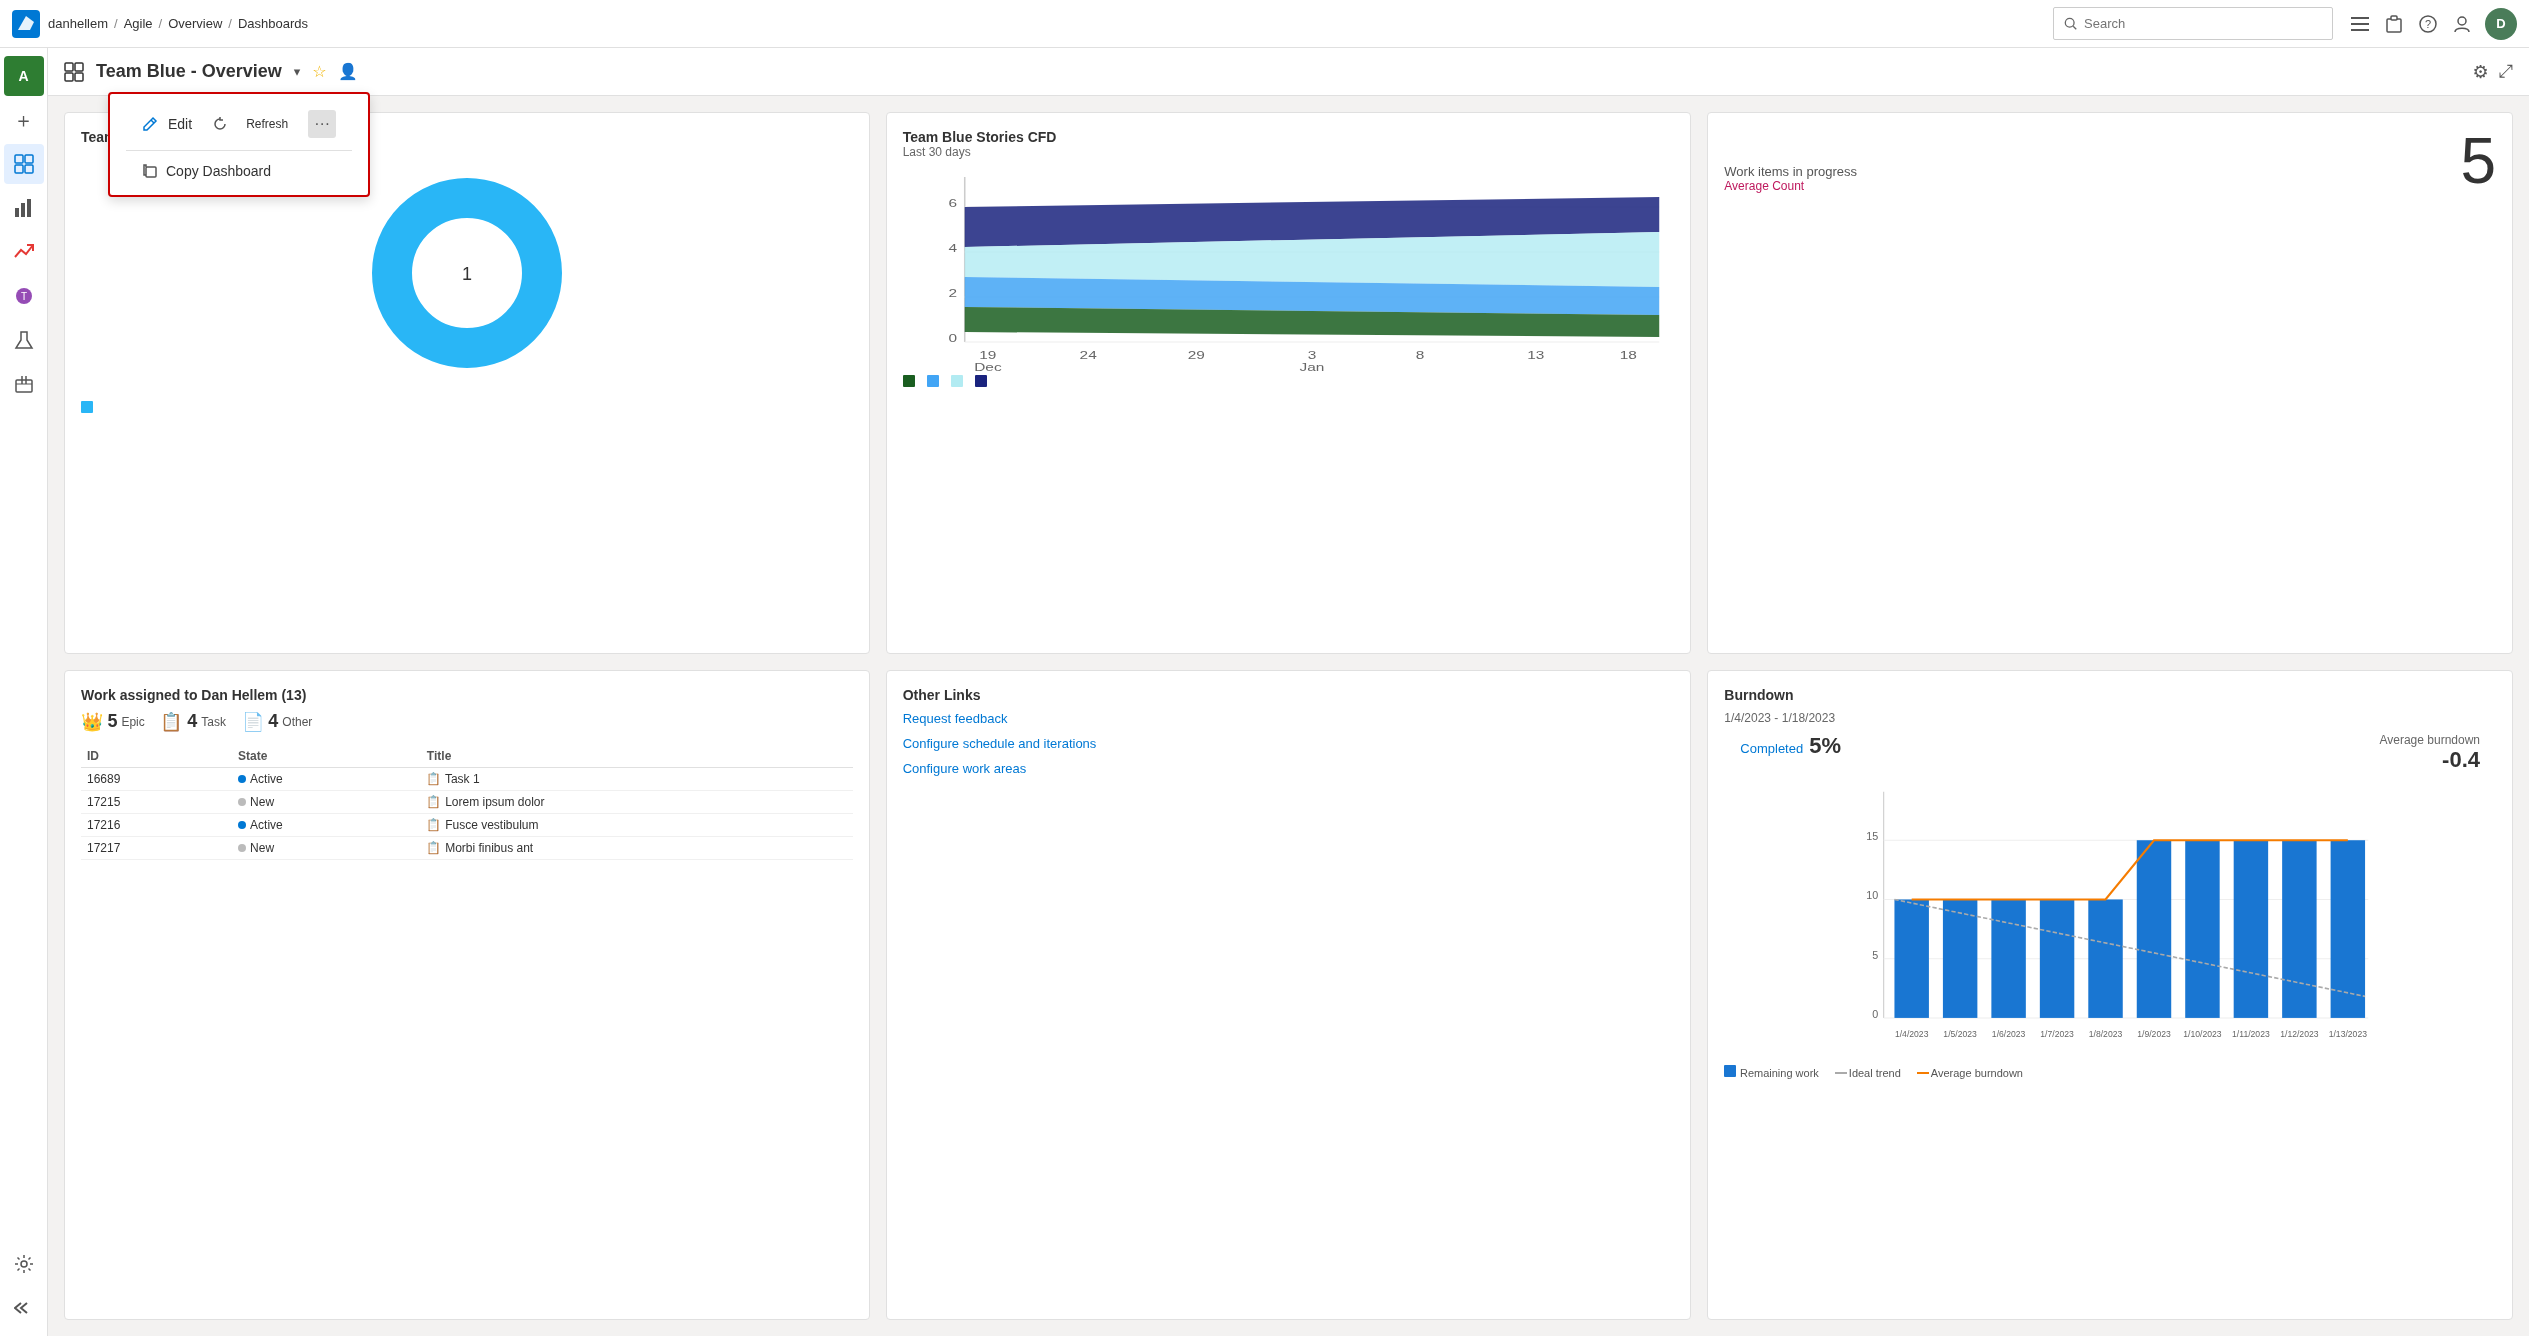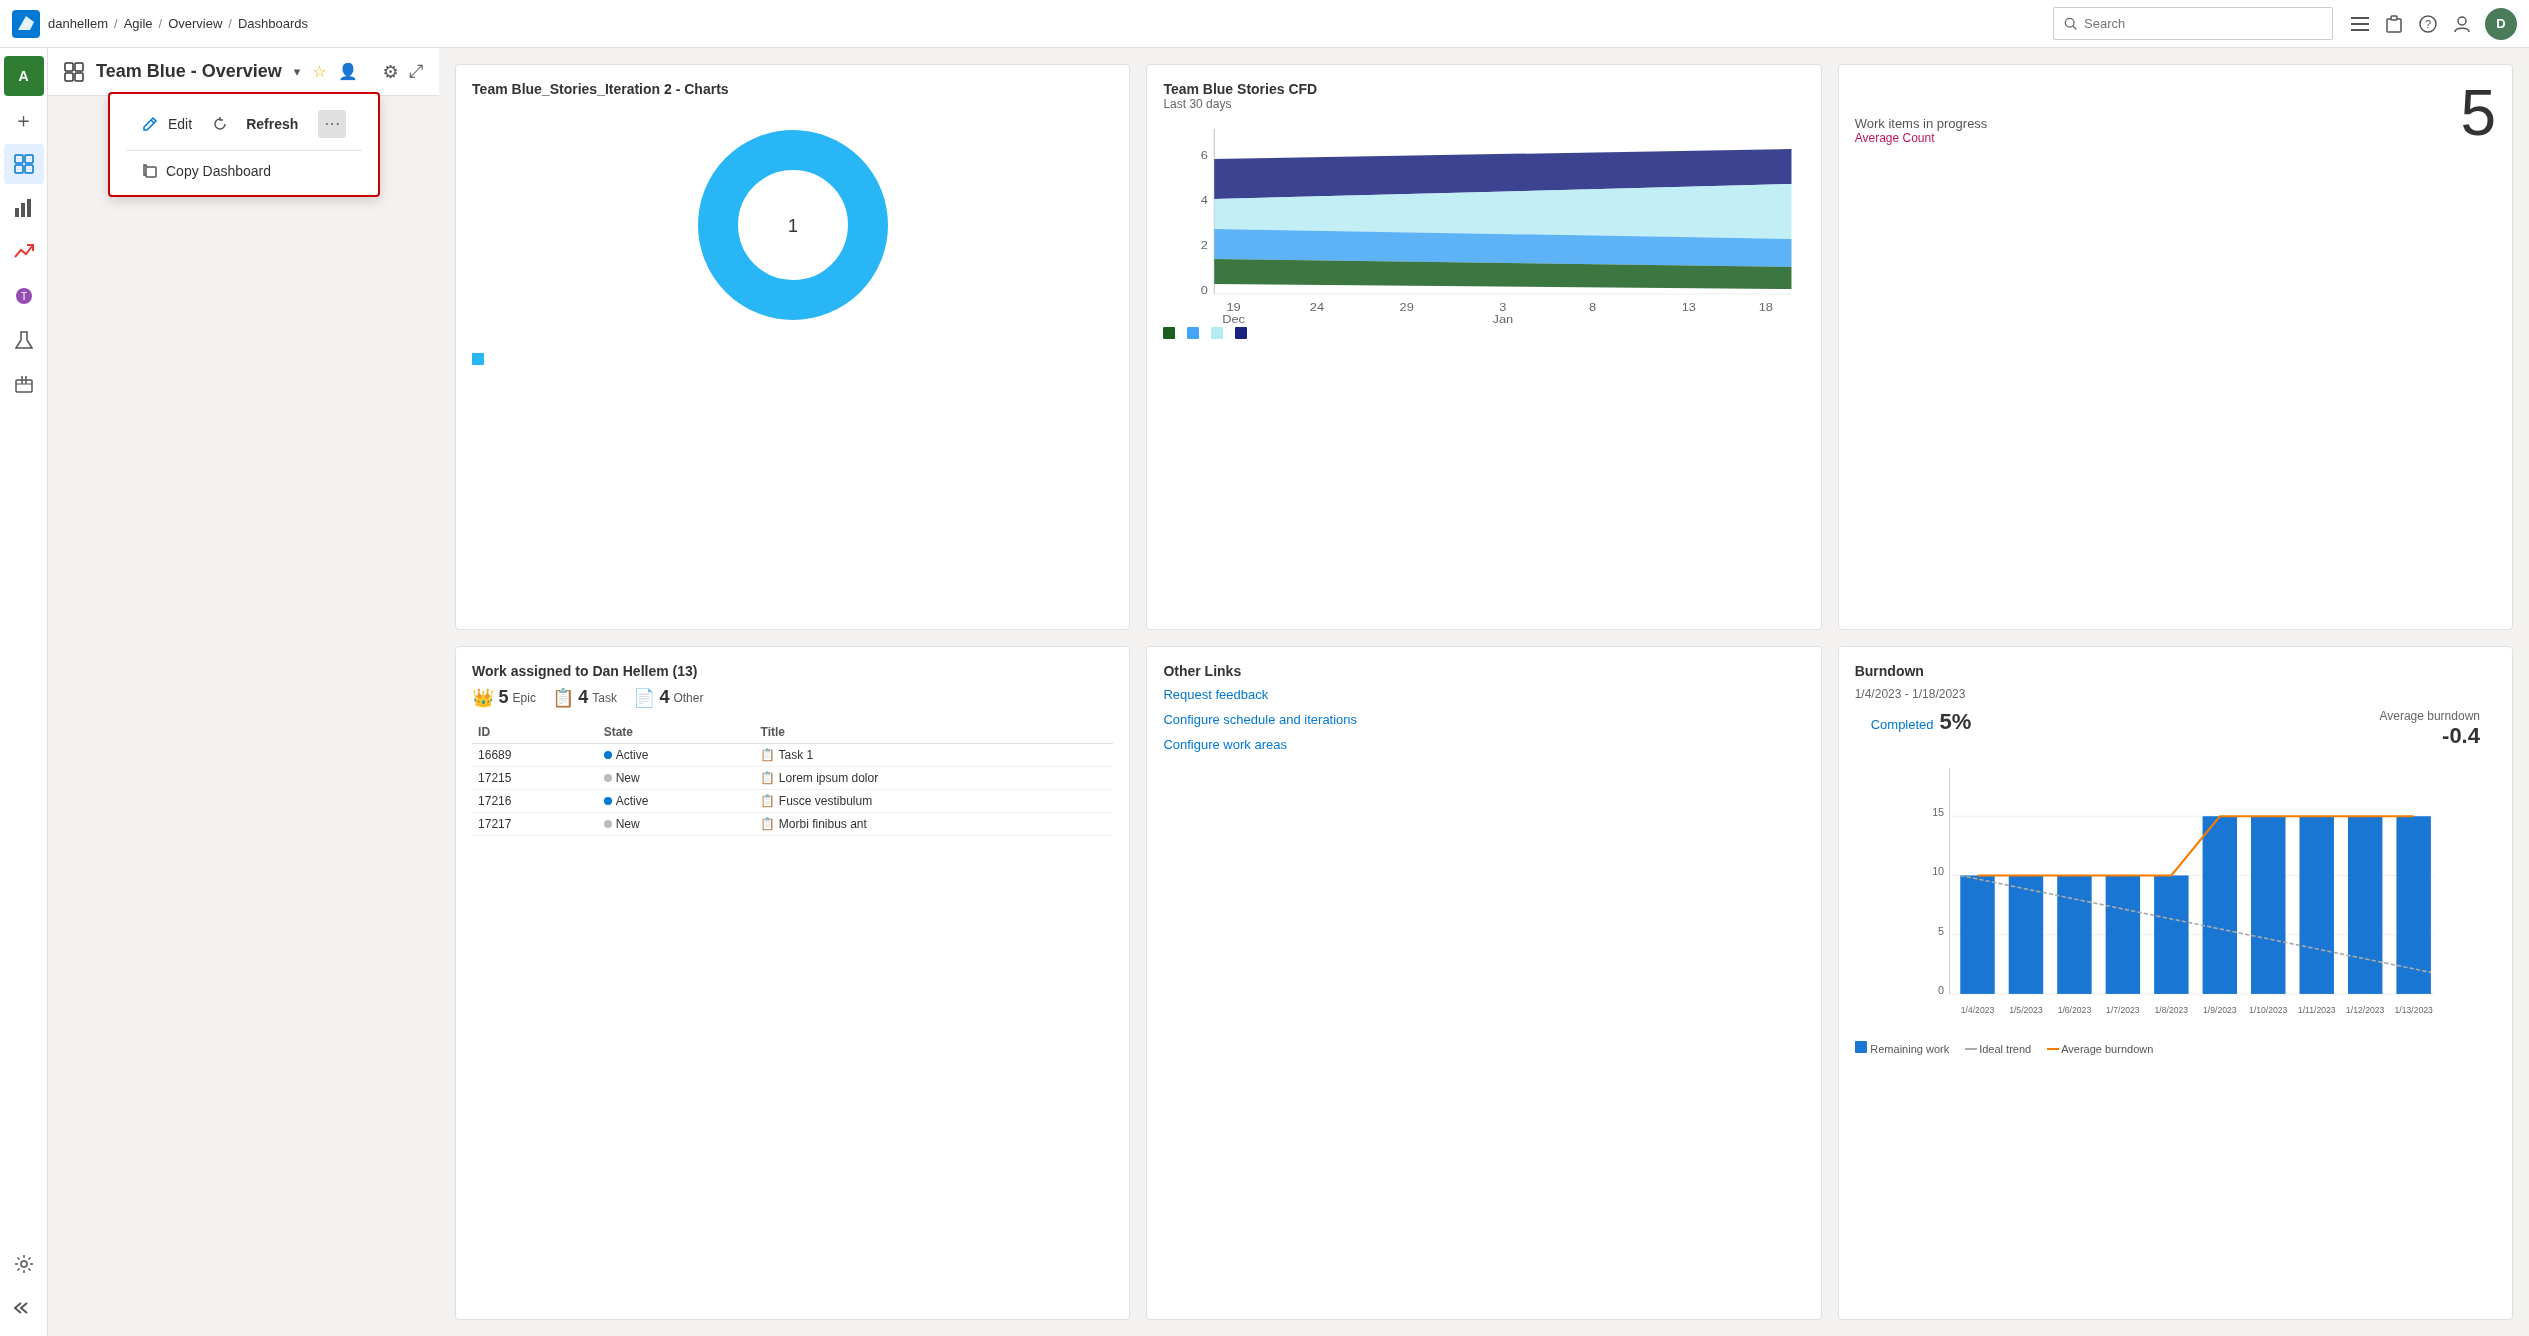--- a/index.html
+++ b/index.html
@@ -34,21 +34,21 @@
     }
     .side-nav-item {
       width: 40px; height: 40px; display: flex; align-items: center; justify-content: center;
       border-radius: 4px; cursor: pointer; color: #555;
     }
     .side-nav-item.active { background: #e3efff; color: #0078d4; }
     .side-nav-item svg { width: 20px; height: 20px; }
     .side-nav-bottom { margin-top: auto; }
 
     
-    .main-content { flex: 1; overflow: auto; display: flex; flex-direction: row; }
+    .main-content { flex: 1; overflow: auto; display: flex; flex-direction: column; }
 
     
     .dashboard-header {
       display: flex; align-items: center; padding: 8px 16px;
       background: #fff; border-bottom: 1px solid #e0e0e0; gap: 12px; height: 48px; position: relative;
     }
     .dashboard-title { font-size: 18px; font-weight: 600; display: flex; align-items: center; gap: 6px; }
     .header-spacer { flex: 1; }
     .header-right-icons { display: flex; gap: 10px; }
 
@@ -260,21 +260,21 @@
           <svg width="16" height="16" viewBox="0 0 16 16">
             <path d="M11 2 L14 5 L5 14 L2 14 L2 11 Z" stroke="#0078d4" stroke-width="1.5" fill="none"></path>
             <line x1="9" y1="4" x2="12" y2="7" stroke="#0078d4" stroke-width="1.5"></line>
           </svg>
           <span style="font-size:14px;">Edit</span>
           <div style="flex:1;"></div>
           <svg width="16" height="16" viewBox="0 0 16 16">
             <path d="M13 8 A5 5 0 1 1 8 3" stroke="#555" stroke-width="1.5" fill="none"></path>
             <polyline points="8,1 8,4 11,4" stroke="#555" stroke-width="1.5" fill="none"></polyline>
           </svg>
-          <span style="font-size:14px;margin-left:8px;font-weight:bold;">Refresh</span>
+          <span style="font-size:12px;margin-left:8px;">Refresh</span>
           <div style="flex:1;"></div>
           <div class="btn-more">
             <span>···</span>
           </div>
         </div>
         <div class="dropdown-divider"></div>
         <div class="copy-dashboard">
           <svg width="16" height="16" viewBox="0 0 16 16">
             <rect x="4" y="4" width="10" height="10" rx="1" stroke="#555" stroke-width="1.5" fill="none"></rect>
             <path d="M4 4 L4 2 L2 2 L2 12 L4 12" stroke="#555" stroke-width="1.5" fill="none"></path>

